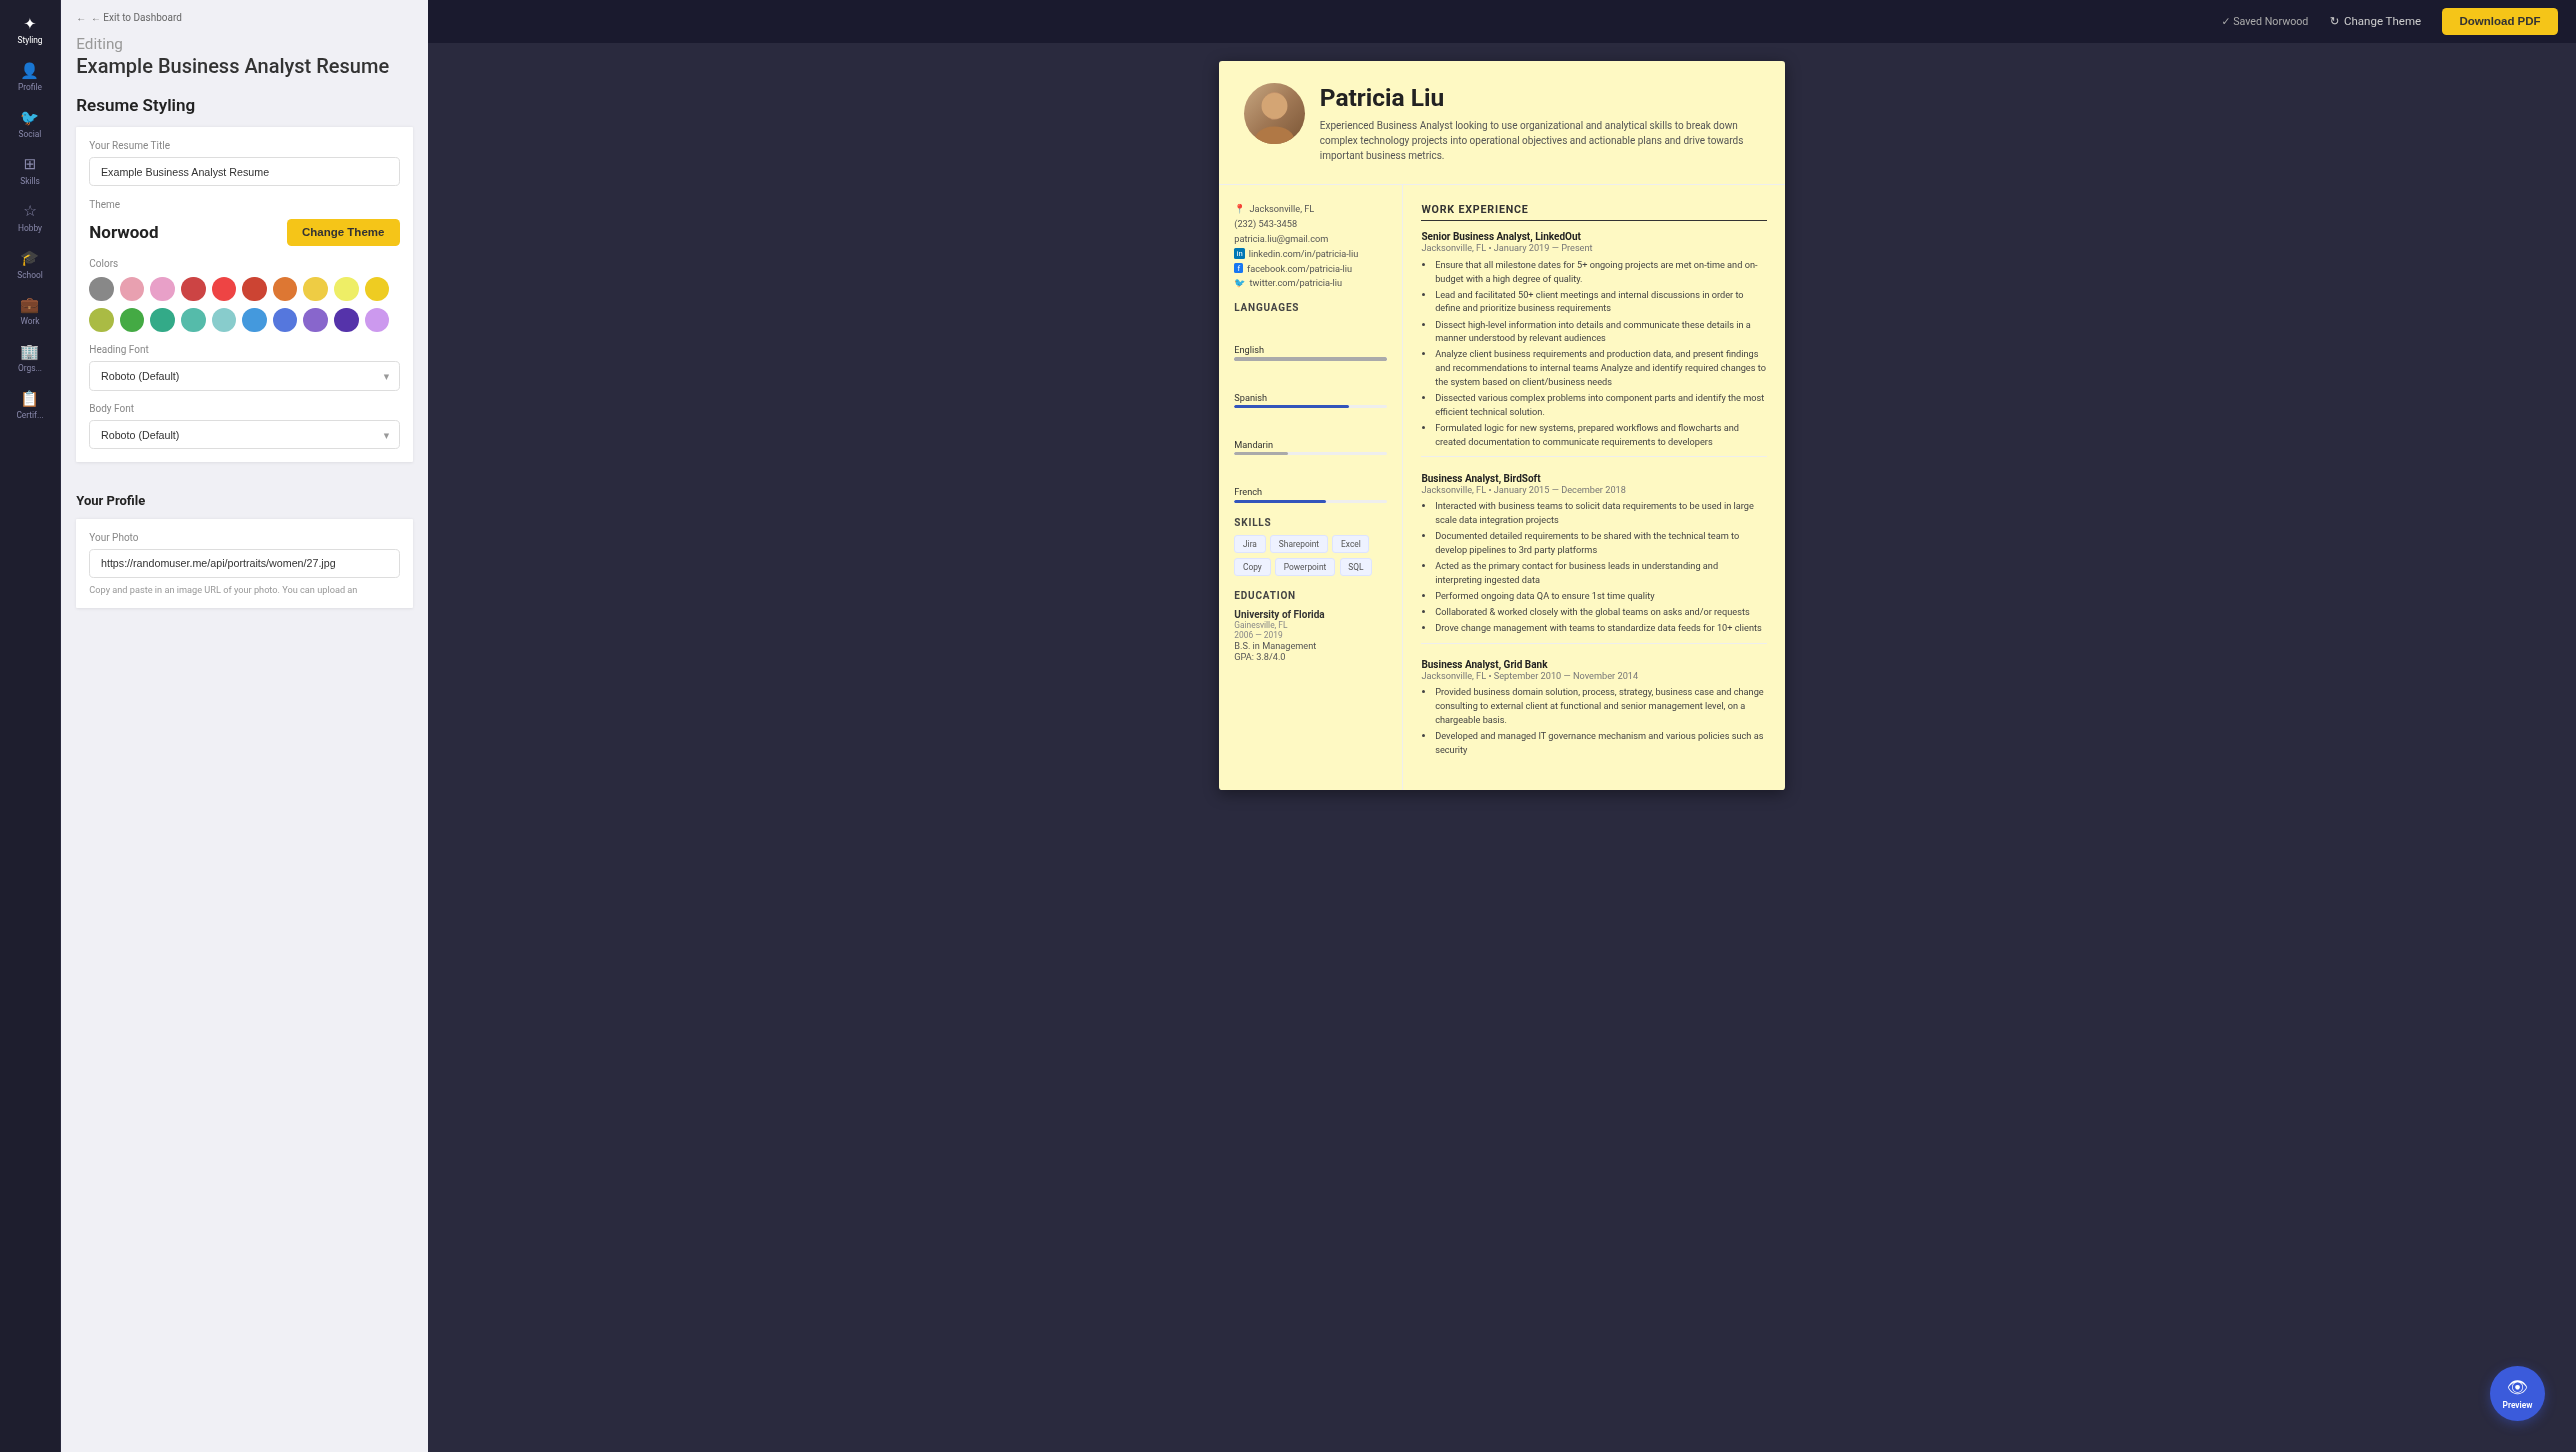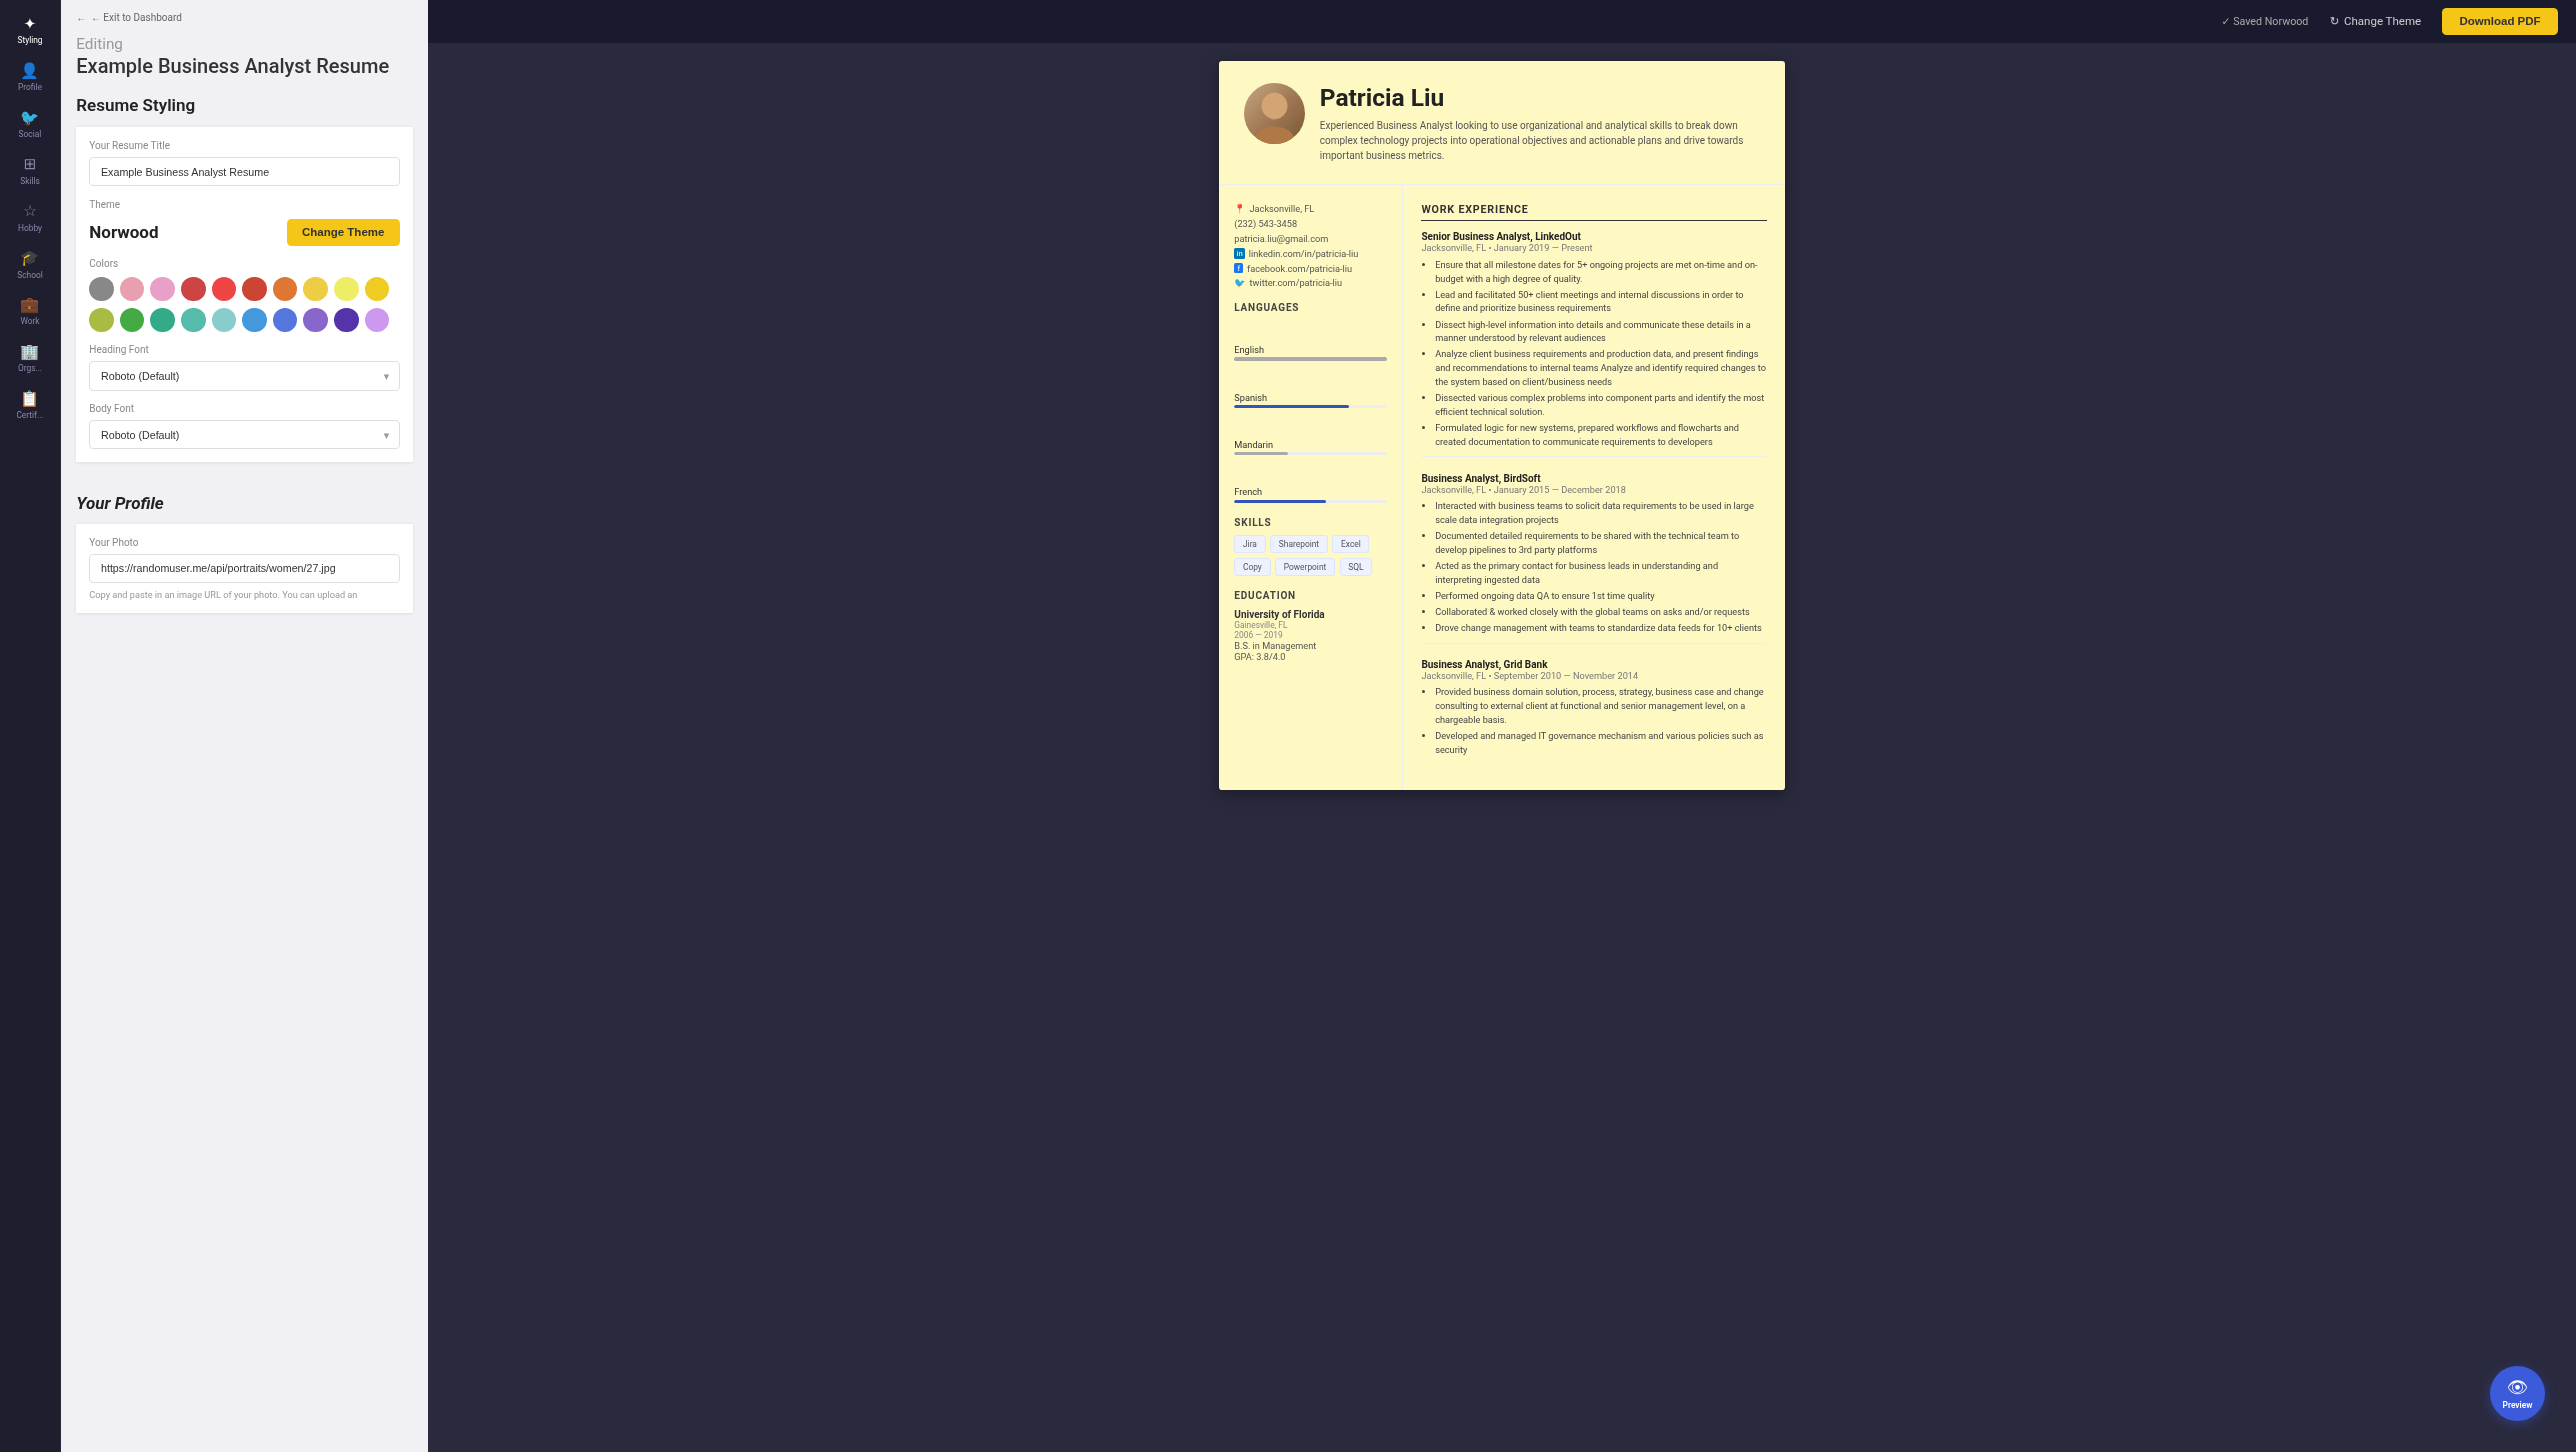--- a/index.html
+++ b/index.html
@@ -166,25 +166,24 @@
       transform: translateY(-50%);
       pointer-events: none;
       color: #999;
     }
 
     
     .profile-section {
       padding: 0 15.3px;
     }
     .profile-section-title {
-      font-size: 17px;
+      font-size: 13px;
       font-weight: 700;
       color: #222;
       margin-bottom: 10.7px;
-      font-style: italic;
     }
 
     
     .main-content {
       flex: 1;
       display: flex;
       flex-direction: column;
       overflow: hidden;
     }
     .top-bar {

